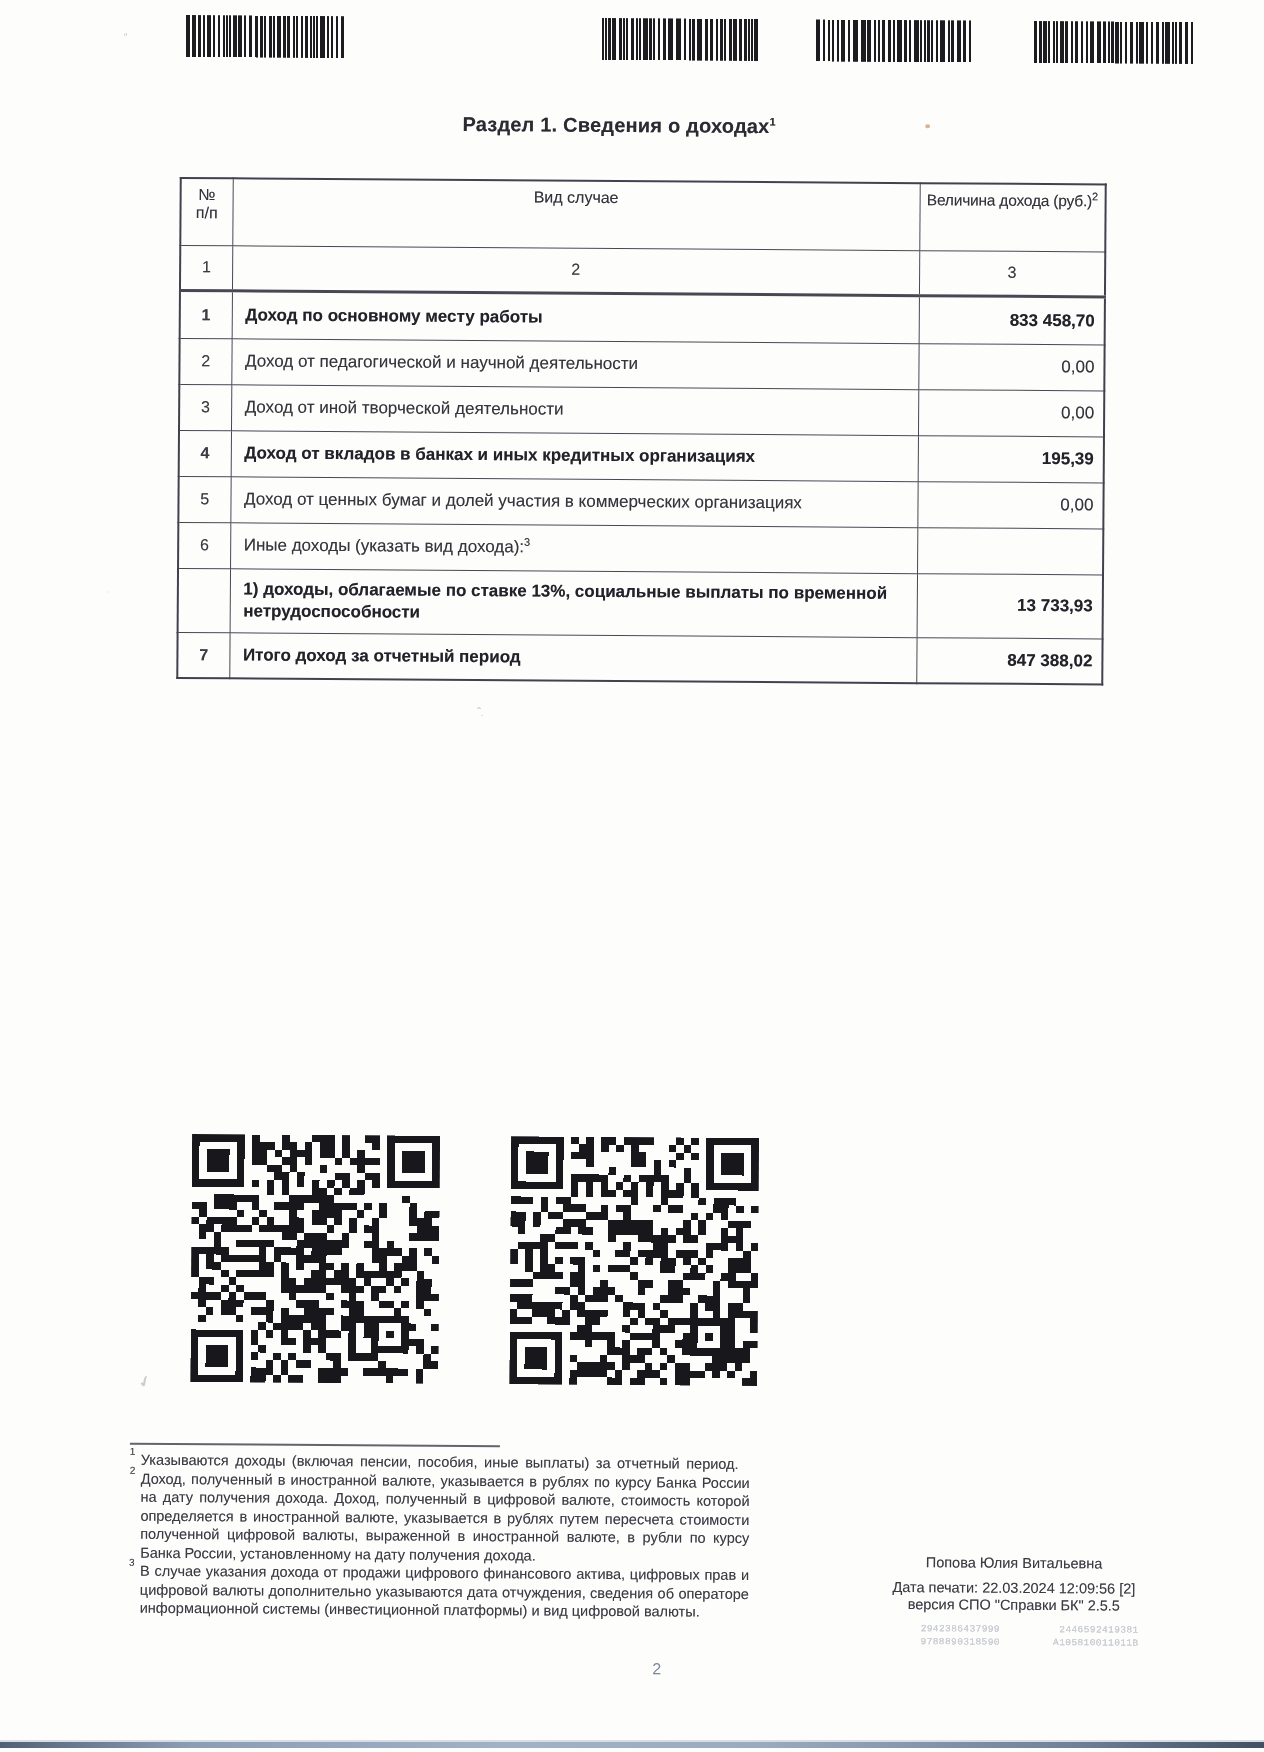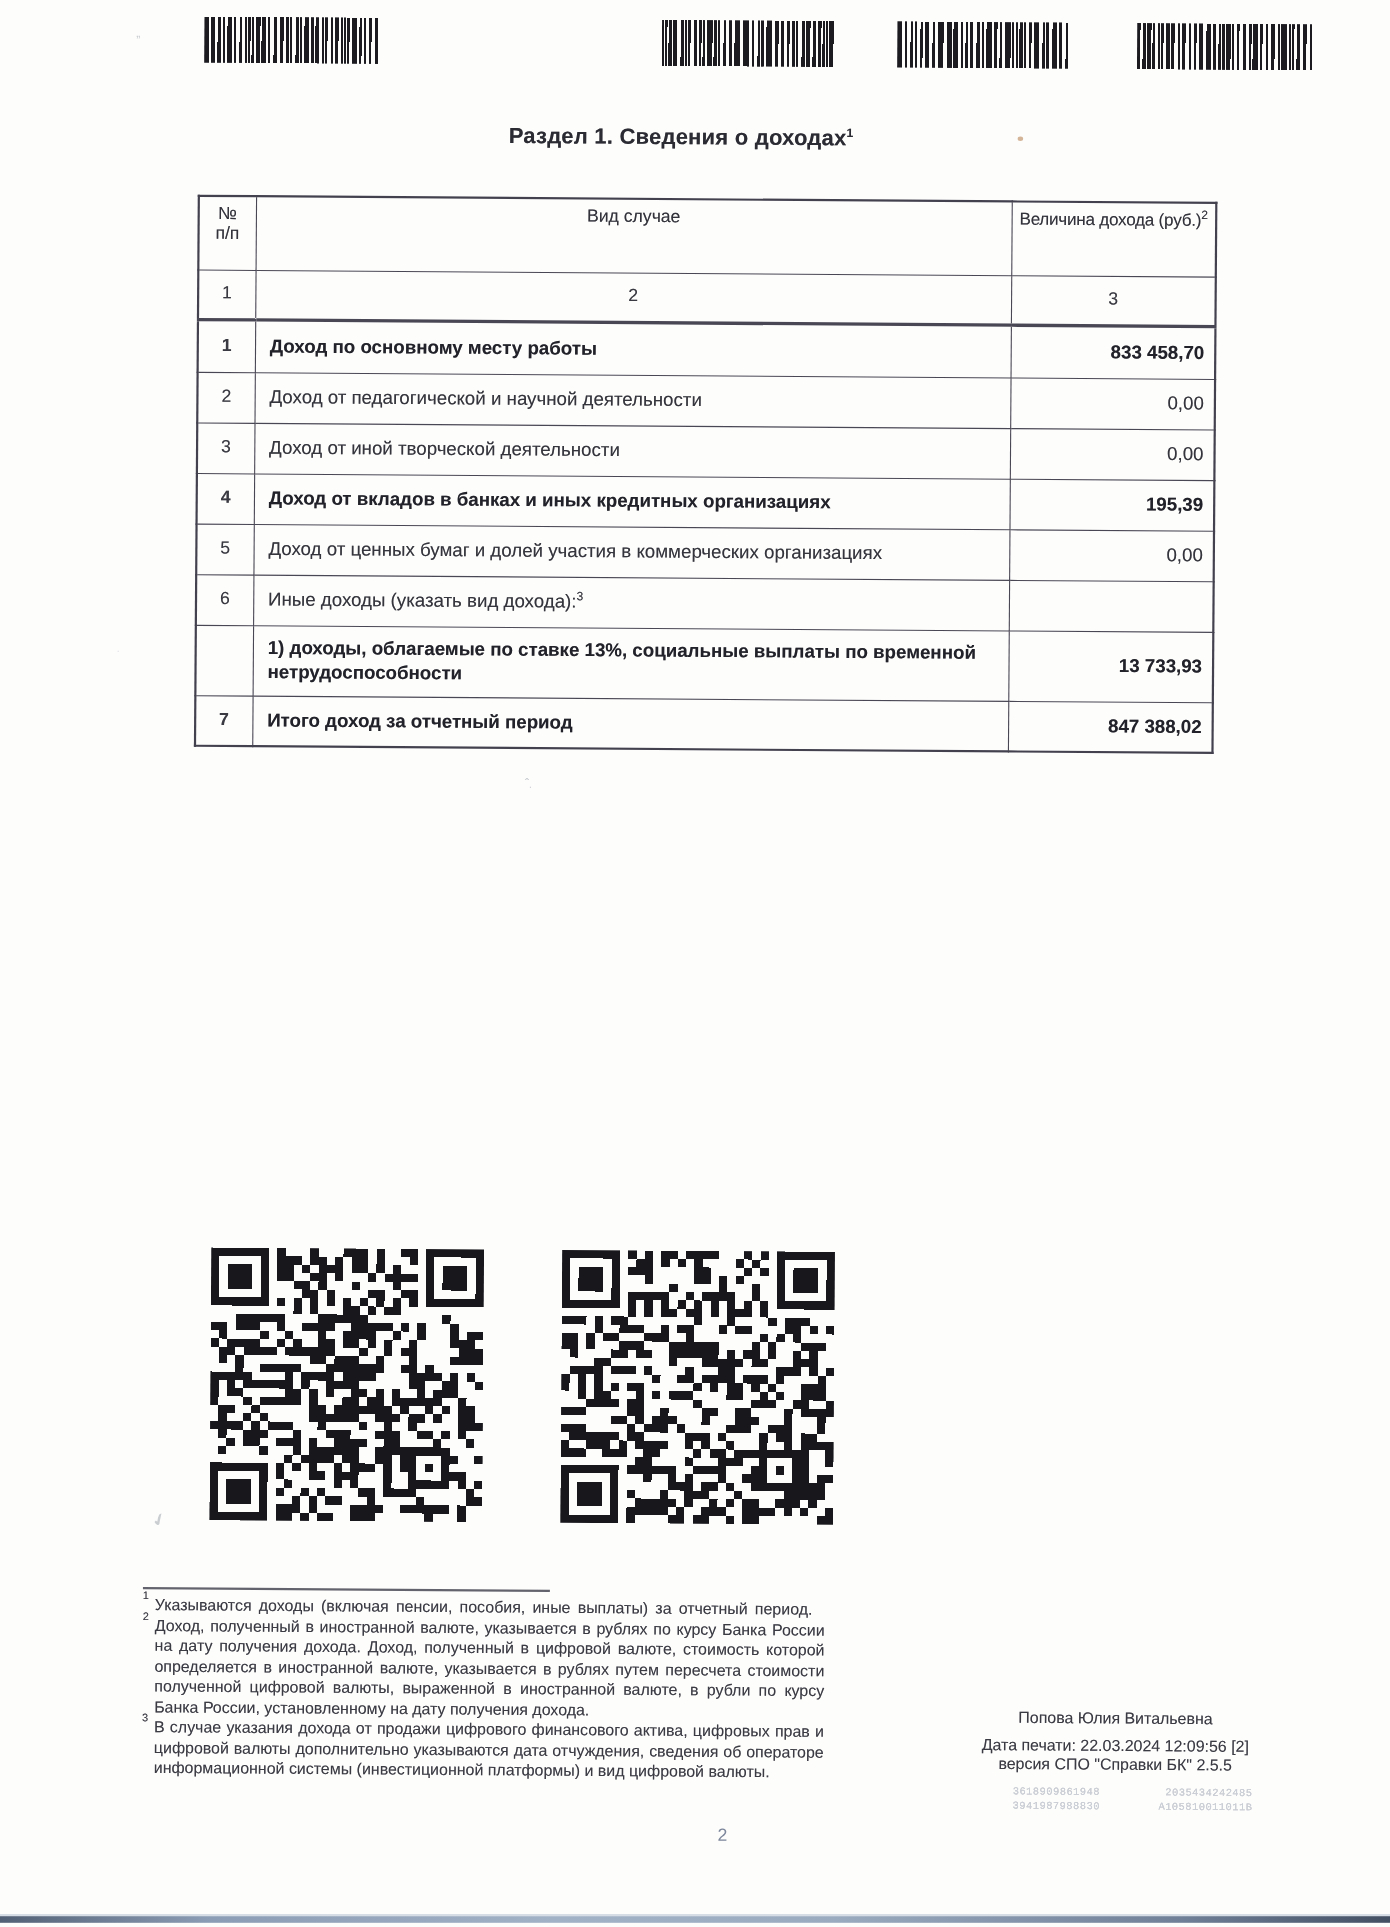--- a/index.html
+++ b/index.html
@@ -167,25 +167,25 @@
     <div class="fn"><sup>2</sup><span>Доход, полученный в иностранной валюте, указывается в рублях по курсу Банка России на дату получения дохода. Доход, полученный в цифровой валюте, стоимость которой определяется в иностранной валюте, указывается в рублях путем пересчета стоимости полученной цифровой валюты, выраженной в иностранной валюте, в рубли по курсу Банка России, установленному на дату получения дохода.</span></div>
     <div class="fn"><sup>3</sup><span>В случае указания дохода от продажи цифрового финансового актива, цифровых прав и цифровой валюты дополнительно указываются дата отчуждения, сведения об операторе информационной системы (инвестиционной платформы) и вид цифровой валюты.</span></div>
   </div>
 
   <div id="sig">
     <div class="name">Попова Юлия Витальевна</div>
     <div class="date">Дата печати: 22.03.2024 12:09:56 [2]</div>
     <div class="ver">версия СПО "Справки БК" 2.5.5</div>
     <div id="codes">
       <div class="coderow">
-        <span>3618909861948</span>
-        <span>2035434242485</span>
+        <span>2942386437999</span>
+        <span>2446592419381</span>
       </div>
       <div class="coderow">
-        <span>3941987988830</span>
+        <span>9788890318590</span>
         <span>A105810011011B</span>
       </div>
     </div>
   </div>
 
   <div id="pagenum">2</div>
 
   <div class="artifact" style="left:124px;top:24px;font-size:11px;opacity:.55;">„</div>
   <div class="artifact" style="left:926px;top:118px;width:5px;height:4px;background:#c9a27e;border-radius:50%;opacity:.8;"></div>
   <div class="artifact" style="left:482px;top:702px;font-size:12px;opacity:.65;">ˆ<span style="font-size:9px;">.</span></div>

